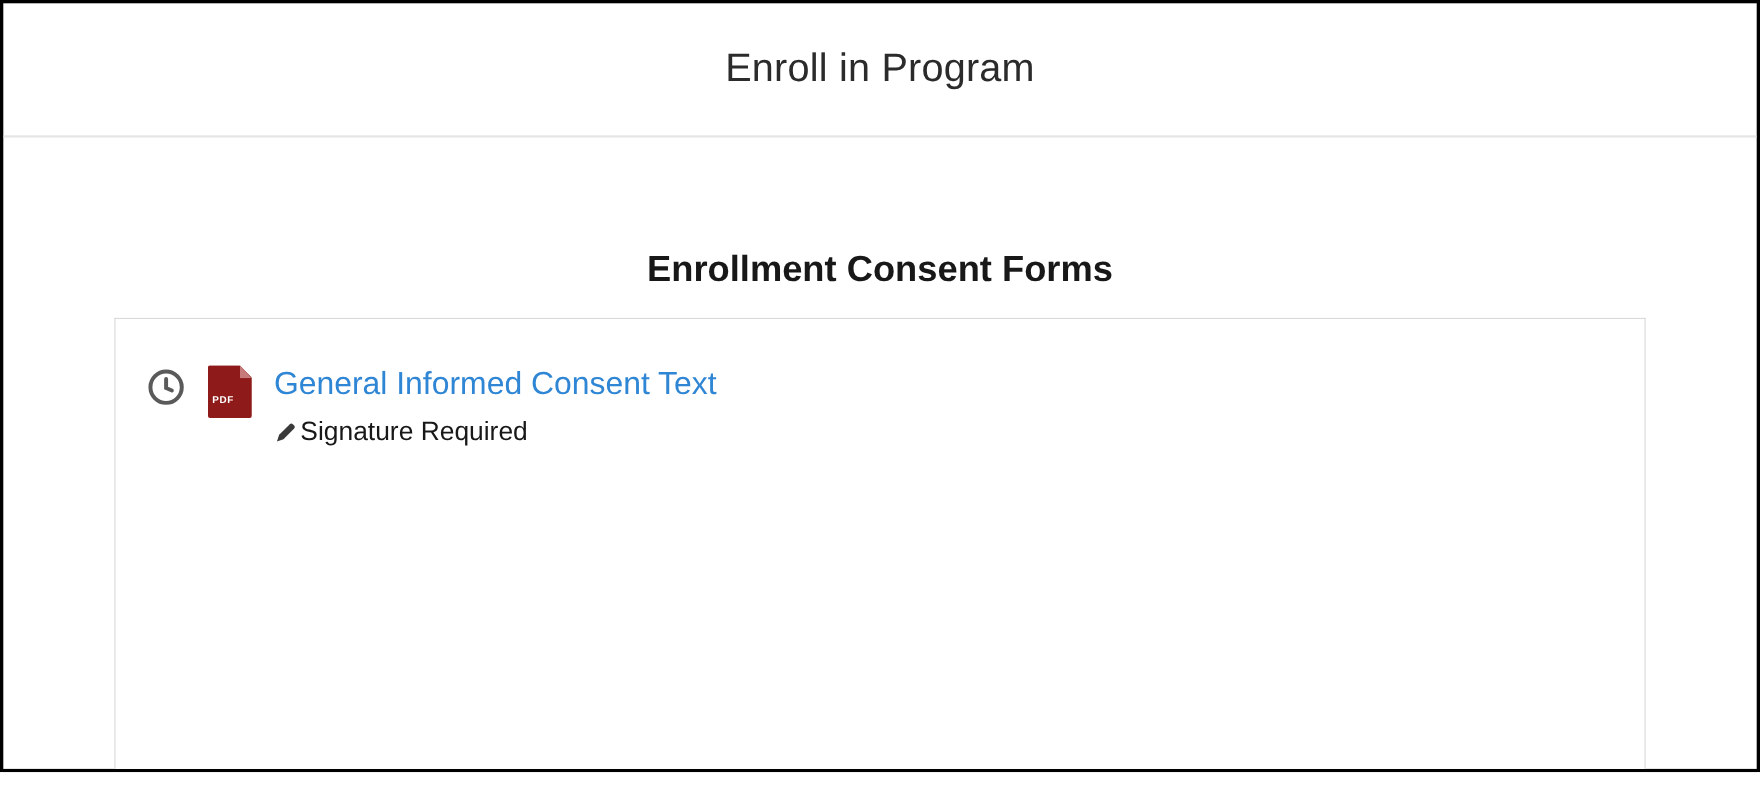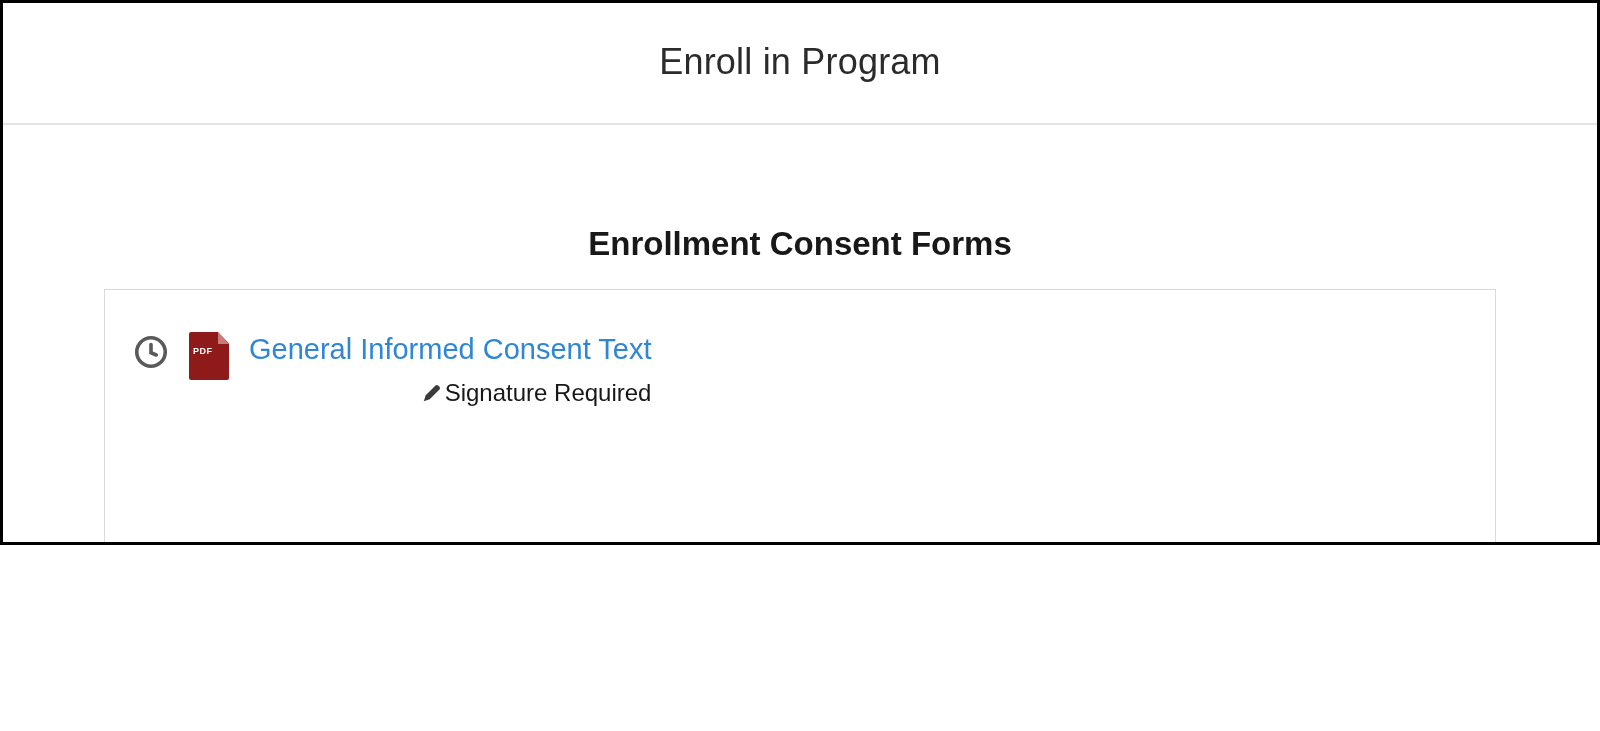--- a/index.html
+++ b/index.html
@@ -8,21 +8,21 @@
       box-sizing: border-box;
     }
     body {
       font-family: -apple-system, BlinkMacSystemFont, "Segoe UI", "Helvetica Neue", Arial, sans-serif;
       background: #fff;
       color: #181818;
     }
     .frame {
       border: 3px solid #000;
       width: 1600px;
-      height: 545px;
+      height: 702px;
       display: flex;
       flex-direction: column;
       overflow: hidden;
     }
     .header {
       padding: 38px 0 40px 0;
       text-align: center;
       border-bottom: 2px solid #e5e5e5;
     }
     .header-title {
@@ -87,33 +87,32 @@
       position: absolute;
       top: 0;
       right: 0;
       width: 11px;
       height: 12px;
       background: #c77b7b;
       clip-path: polygon(0 0, 100% 100%, 0 100%);
     }
     .pdf-label {
       position: absolute;
-      bottom: 24px;
+      bottom: 12px;
       left: 4px;
       color: #fff;
       font-size: 9px;
       font-weight: 700;
       letter-spacing: 0.5px;
     }
     .doc-text {
       display: flex;
       flex-direction: column;
       gap: 10px;
       padding-top: 0;
-      align-items: flex-end;
     }
     .doc-link {
       font-size: 29px;
       color: #2f86d4;
       font-weight: 400;
       text-decoration: none;
       line-height: 1.2;
     }
     .doc-status-row {
       display: flex;

